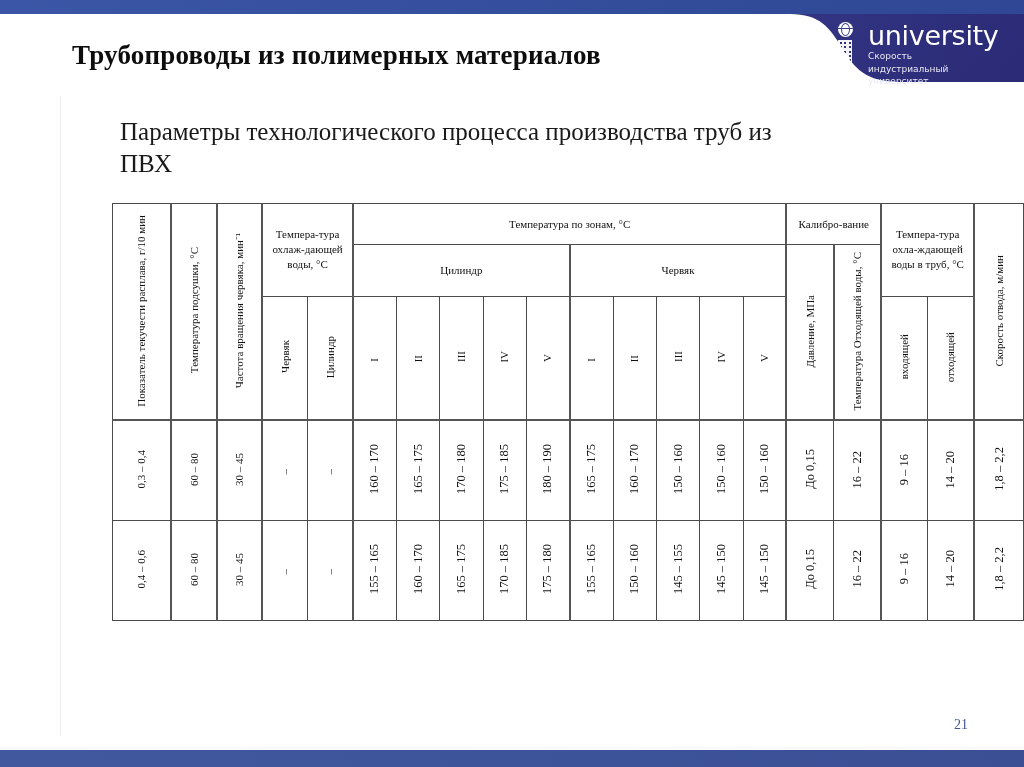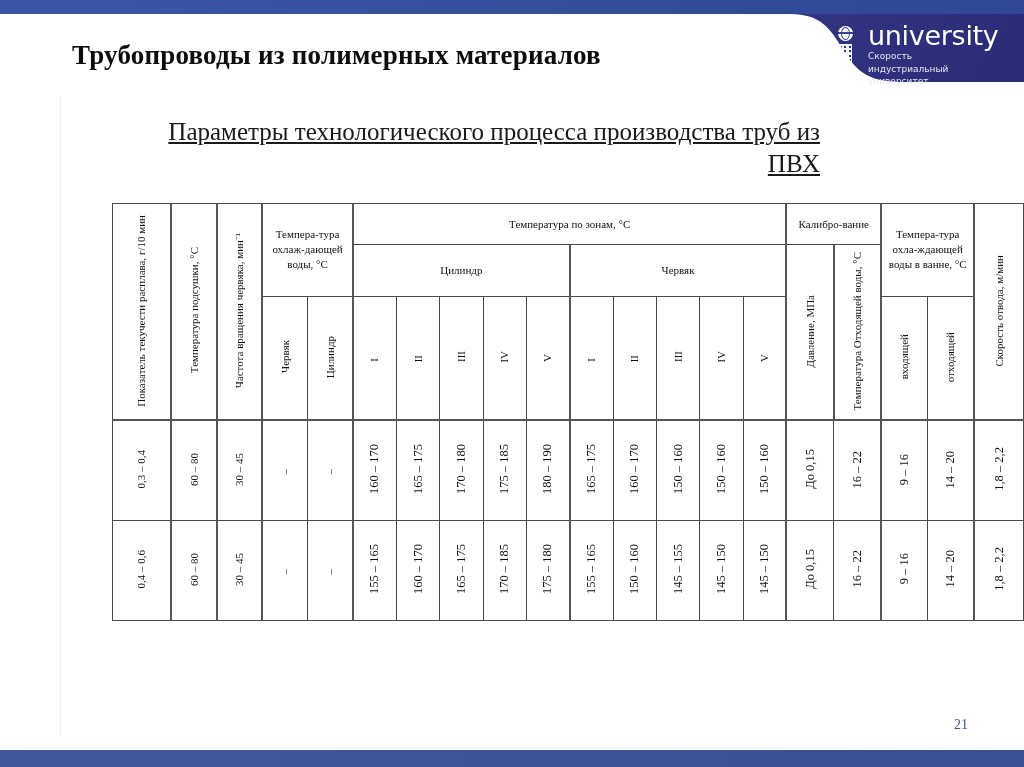--- a/index.html
+++ b/index.html
@@ -34,21 +34,21 @@
     position:absolute;left:72px;top:40px;
     font-family:"Liberation Serif", serif;
     font-size:27px;font-weight:bold;color:#0d0d0d;
     letter-spacing:0.2px;white-space:nowrap;
     z-index:5;
   }
 
   
   .logo{
     position:absolute;left:836px;top:22px;z-index:6;
-    display:flex;align-items:center;
+    display:flex;align-items:flex-start;
   }
   .logo-mark{position:relative;width:26px;height:56px;margin-right:6px;}
   .logo-globe{
     position:absolute;left:2px;top:0;width:15px;height:15px;border-radius:50%;
     background:#ffffff;
   }
   .logo-globe::before{
     content:"";position:absolute;left:3px;top:1px;width:9px;height:13px;
     border-radius:50%;border:1.4px solid #3b3f93;box-sizing:border-box;
   }
@@ -76,23 +76,23 @@
   }
 
   
   .content-rule{
     position:absolute;left:60px;top:96px;width:1px;height:640px;
     background:#f0f0f2;
   }
 
   .doc-title{
     position:absolute;left:120px;top:116px;width:700px;
-    text-align:right;
-    font-family:"Liberation Serif", serif;
-    font-size:25px;color:#1a1a1a;line-height:32px;text-decoration:underline;
+    text-align:left;
+    font-family:"Liberation Serif", serif;
+    font-size:25px;color:#1a1a1a;line-height:32px;
   }
 
   
   .tbl-wrap{
     position:absolute;left:112px;top:203px;
   }
   table.t{
     border-collapse:collapse;
     table-layout:fixed;
     font-family:"Liberation Serif", serif;
@@ -208,21 +208,21 @@
     <th colspan="2" rowspan="2" class="grp thick-r">
       <span>Темпера-тура охлаж-дающей воды, °С</span>
     </th>
     <th colspan="10" class="zone-span thick-r" style="height:40px">
       <span>Температура по зонам, °С</span>
     </th>
     <th colspan="2" class="grp thick-r">
       <span>Калибро-вание</span>
     </th>
     <th colspan="2" rowspan="2" class="grp thick-r">
-      <span>Темпера-тура охла-ждающей воды в ванне, °С</span>
+      <span>Темпера-тура охла-ждающей воды в труб, °С</span>
     </th>
     <th rowspan="4">
       <span class="vert">Скорость отвода, м/мин</span>
     </th>
   </tr>
 
   <tr>
     <th colspan="5" class="grp thick-r" style="height:44px">
       <span>Цилиндр</span>
     </th>

